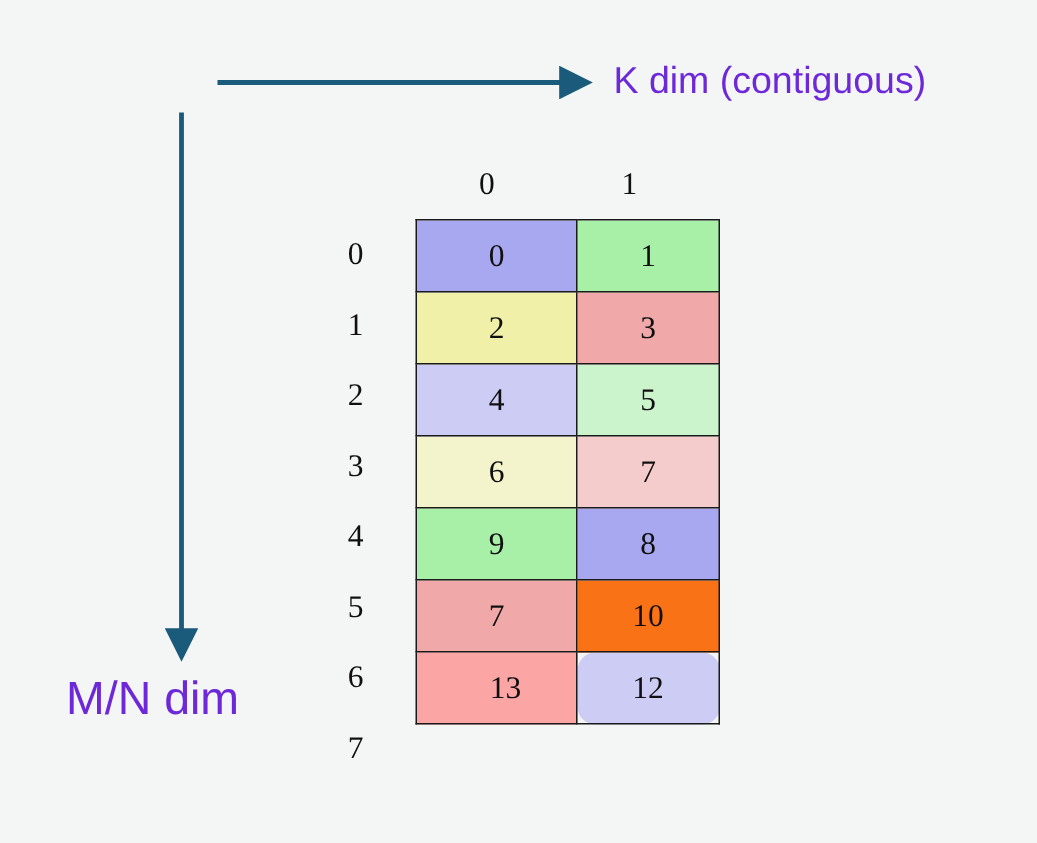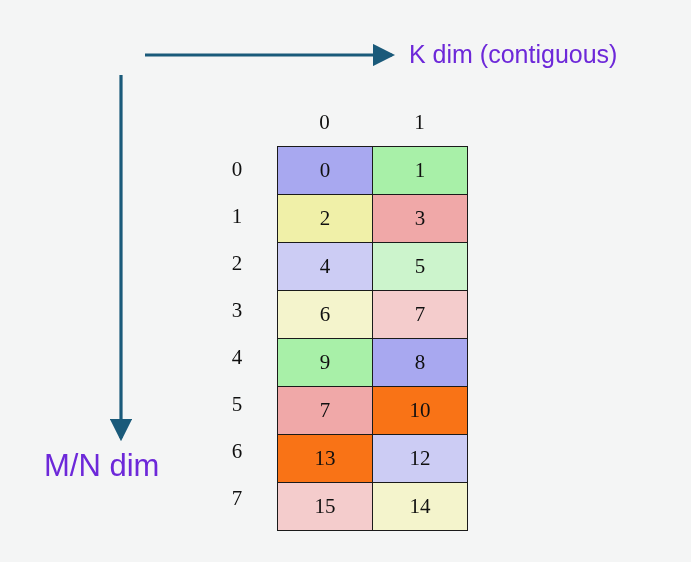--- a/index.html
+++ b/index.html
@@ -166,24 +166,20 @@
           </tr>
           <tr>
             <td class="cell" style="background-color: rgb(168, 240, 168); border-color: rgb(26, 26, 26);">9</td>
             <td class="cell" style="background-color: rgb(168, 168, 240); border-color: rgb(26, 26, 26);">8</td>
           </tr>
           <tr>
             <td class="cell" style="background-color: rgb(240, 168, 168); border-color: rgb(26, 26, 26);">7</td>
             <td class="cell" style="background-color: #f97316; border-color: rgb(26, 26, 26);">10</td>
           </tr>
           <tr>
-            <td class="cell" style="background-color: #f97316; border-color: rgb(26, 26, 26);">13</td>
-            <td class="cell" style="background-color: rgb(204, 204, 244); border-color: rgb(26, 26, 26);">12</td>
-          </tr>
-          <tr>
-            <td class="cell" style="background-color: rgb(244, 204, 204); border-color: rgb(26, 26, 26);">15</td>
-            <td class="cell" style="background-color: rgb(244, 244, 204); border-color: rgb(26, 26, 26);">14</td>
+            <td class="cell" style="background-color: #fca5a5; border-color: rgb(26, 26, 26); padding-left: 12px;">13</td>
+            <td class="cell" style="background-color: rgb(204, 204, 244); border-color: rgb(26, 26, 26); border-radius: 12px;">12</td>
           </tr>
         </tbody>
     </table>
   </div>
 
 </div>
 
 </body></html>

